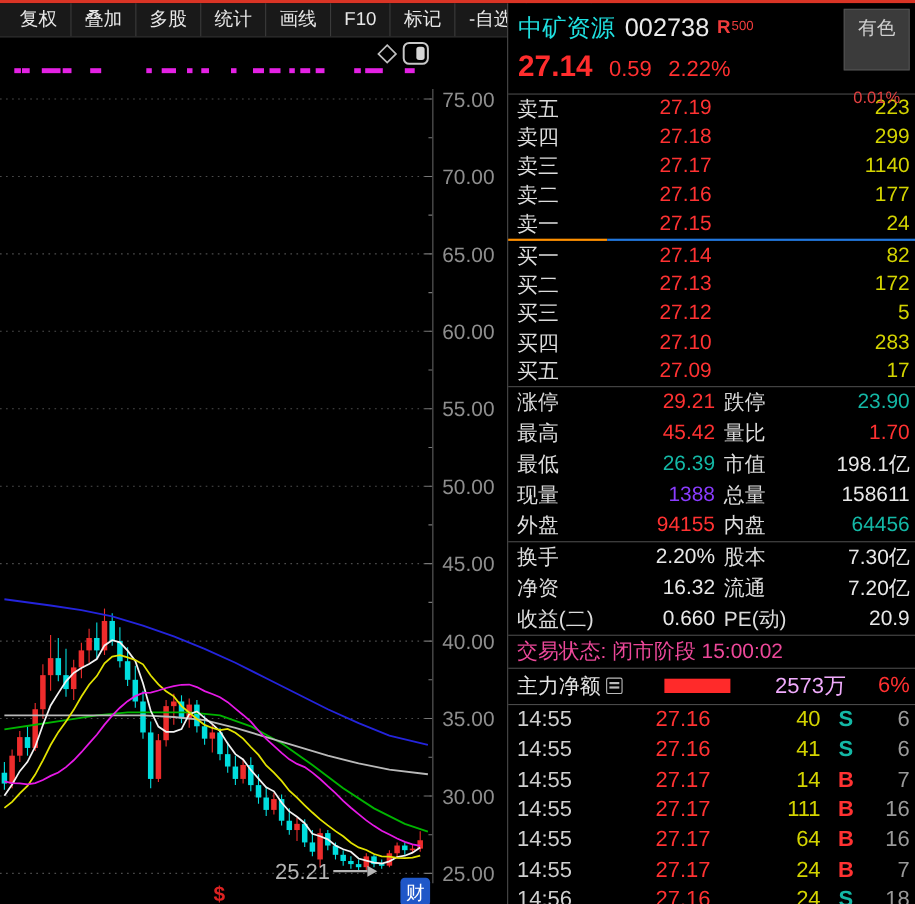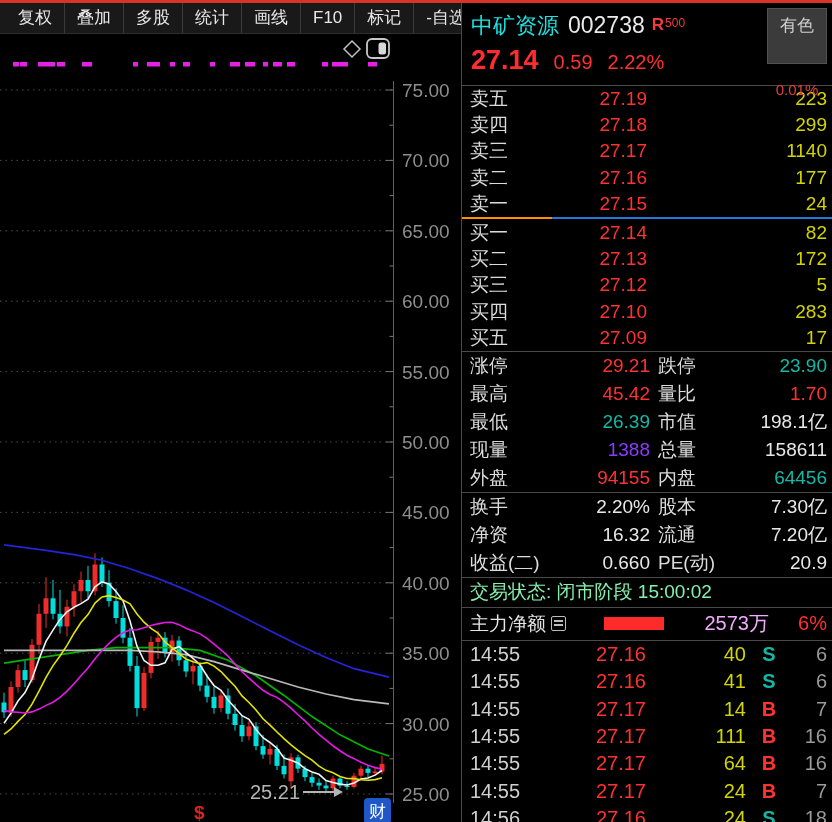--- a/index.html
+++ b/index.html
@@ -37,21 +37,21 @@
   .ob-div-orange{width:90px;height:2px;background:#ff9000;}
   .ob-div-blue{flex:1;height:2px;background:#2277dd;}
   
   .stat-row{height:28px;flex:none;display:flex;align-items:center;font-size:19px;padding:0 5px 0 8px;}
   .st-l1{width:88px;color:#dcdcdc;}
   .st-v1{width:92px;text-align:right;}
   .st-l2{width:96px;color:#dcdcdc;padding-left:8px;box-sizing:border-box;}
   .st-v2{flex:1;text-align:right;}
   .red{color:#ff3232;} .green{color:#14b8a6;} .white{color:#e8e8e8;} .violet{color:#8a3cff;} .yellow{color:#d4d400;}
   
-  .status-row{height:29px;flex:none;display:flex;align-items:center;color:#86efac;font-size:19px;padding-left:8px;}
+  .status-row{height:29px;flex:none;display:flex;align-items:center;color:#ec4899;font-size:19px;padding-left:8px;}
   .mf-row{height:32px;flex:none;display:flex;align-items:center;padding:0 5px 0 8px;}
   .mf-label{color:#e5e5e5;font-size:19px;}
   .mf-icon{width:15px;height:15px;border:1.5px solid #bbb;border-radius:2px;margin-left:5px;position:relative;box-sizing:border-box;}
   .mf-icon::before,.mf-icon::after{content:"";position:absolute;left:2px;right:2px;height:1.5px;background:#bbb;}
   .mf-icon::before{top:3px;} .mf-icon::after{top:7px;}
   .mf-bar{width:60px;height:13px;margin-left:38px;}
   .mf-amount{margin-left:auto;color:#f0abfc;font-size:20px;}
   .mf-pct{width:58px;text-align:right;color:#ff3030;font-size:20px;}
   
   .ticks{flex:1;overflow:hidden;display:flex;flex-direction:column;}

